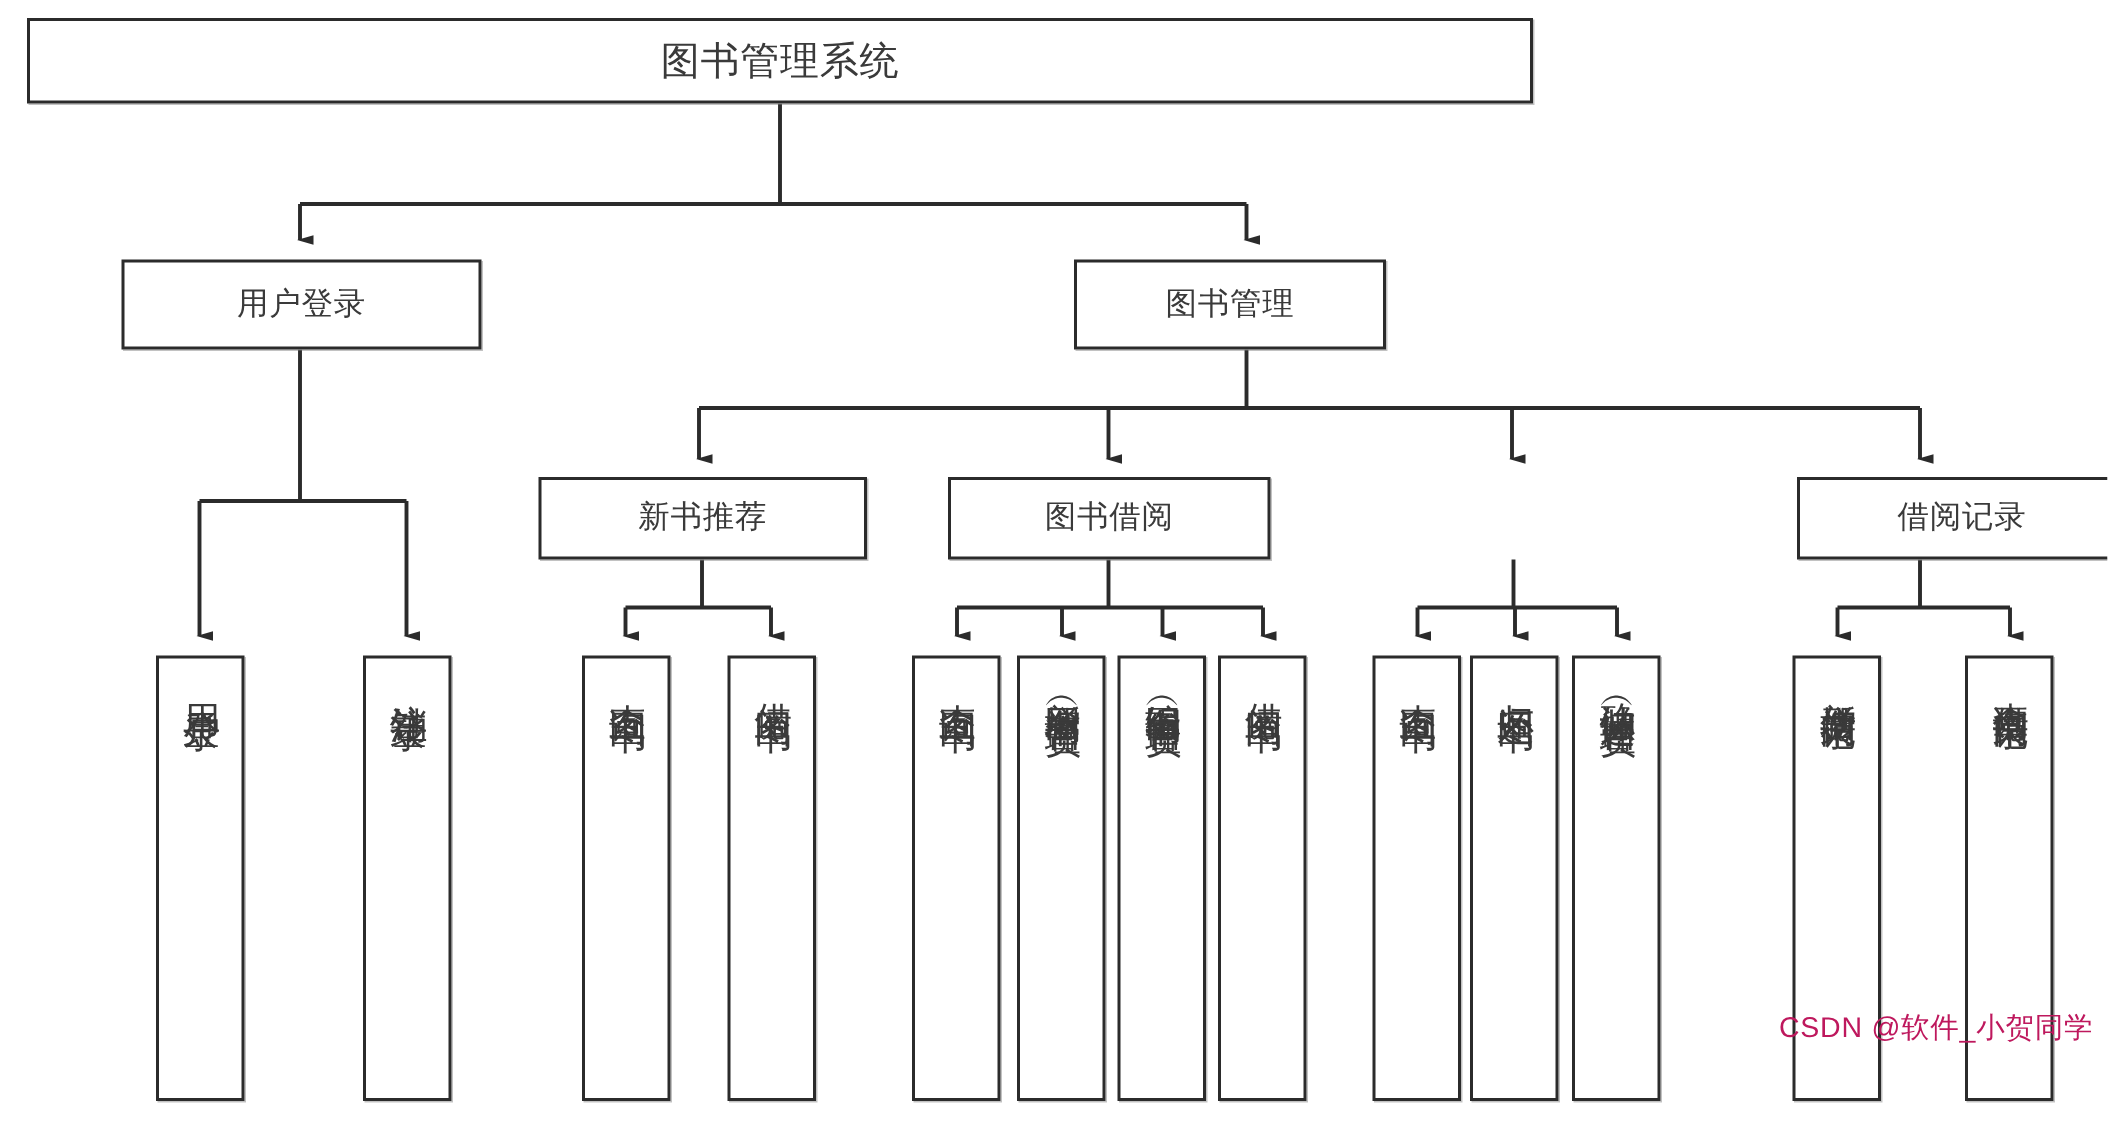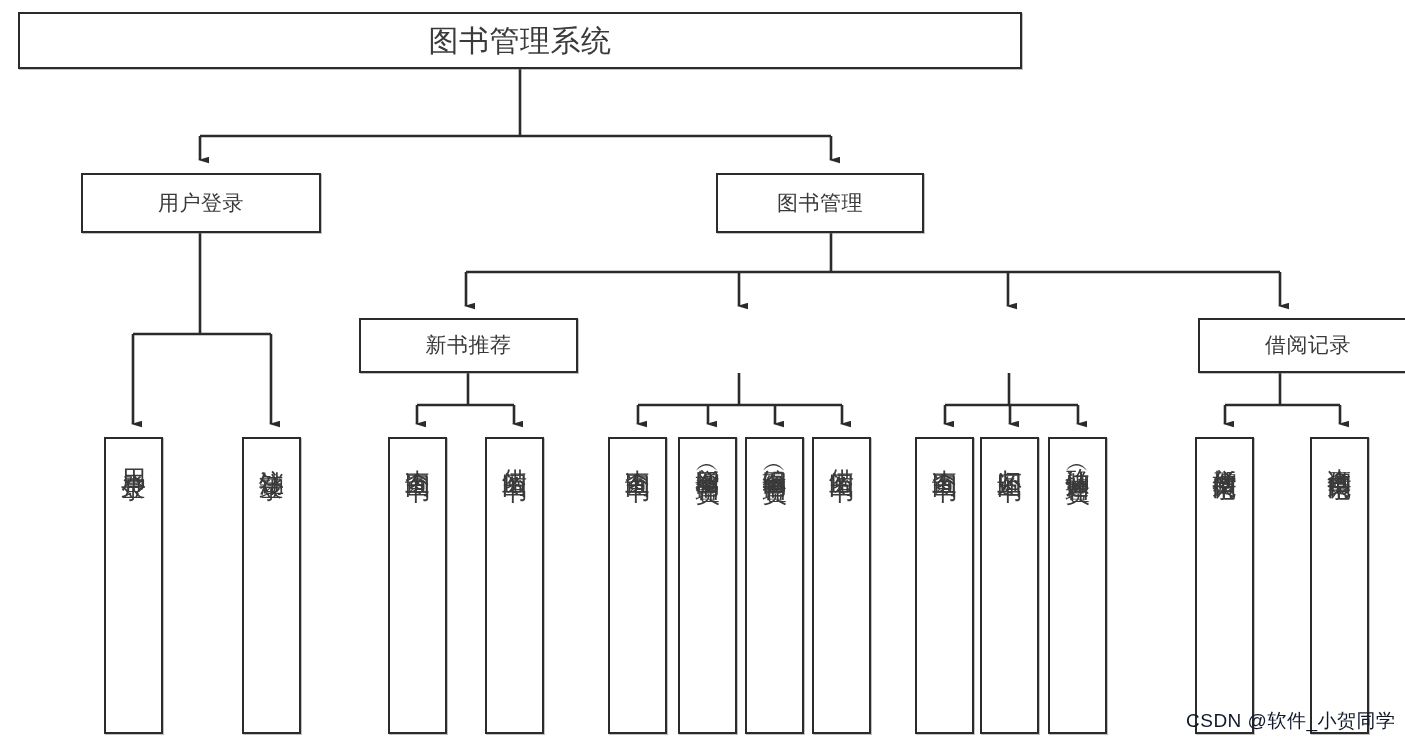--- a/index.html
+++ b/index.html
@@ -42,21 +42,21 @@
     line-height: 1.18;
     color: #3a3a3a;
   }
   
   .node.horiz .lbl {
     font-size: 21px;
     letter-spacing: 0.5px;
     white-space: nowrap;
   }
   .node.root .lbl {
-    font-size: 30px;
+    font-size: 26px;
   }
   
   .node.vert {
     align-items: flex-start;
     justify-content: center;
     padding-top: 10px;
   }
   .node.vert .lbl {
     writing-mode: vertical-rl;
     text-orientation: upright;
@@ -65,23 +65,23 @@
     letter-spacing: 3px;
     white-space: nowrap;
   }
   .node.vert.small .lbl {
     font-size: 24px;
     letter-spacing: 2px;
   }
   #watermark {
     position: absolute;
     left: 1186px;
-    top: 708px;
+    top: 672px;
     font-size: 19px;
-    color: #0f172a;
+    color: #be185d;
     white-space: nowrap;
     letter-spacing: 0.5px;
   }
 </style>
 </head>
 <body>
 
 <div id="canvas">
 
   <svg id="connectors" viewBox="0 0 1405 747" xmlns="http://www.w3.org/2000/svg">
@@ -141,20 +141,23 @@
   <div class="node horiz" style="left:81px; top:173px; width:240px; height:60px;">
     <span class="lbl">用户登录</span>
   </div>
   <div class="node horiz" style="left:716px; top:173px; width:208px; height:60px;">
     <span class="lbl">图书管理</span>
   </div>
 
   <div class="node horiz" style="left:359px; top:318px; width:219px; height:55px;align-items:center;">
     <span class="lbl">新书推荐</span>
   </div>
+  <div class="node horiz" style="left:632px; top:318px; width:215px; height:55px;">
+    <span class="lbl">图书借阅</span>
+  </div>
   <div class="node horiz" style="left:1170px; top:318px; width:220px; height:55px;margin-left:28px;">
     <span class="lbl">借阅记录</span>
   </div>
 
   <div class="node vert" style="left:104px; top:437px; width:59px; height:297px;">
     <span class="lbl">用户登录</span>
   </div>
   <div class="node vert" style="left:242px; top:437px; width:59px; height:297px;">
     <span class="lbl">注销登录</span>
   </div>

